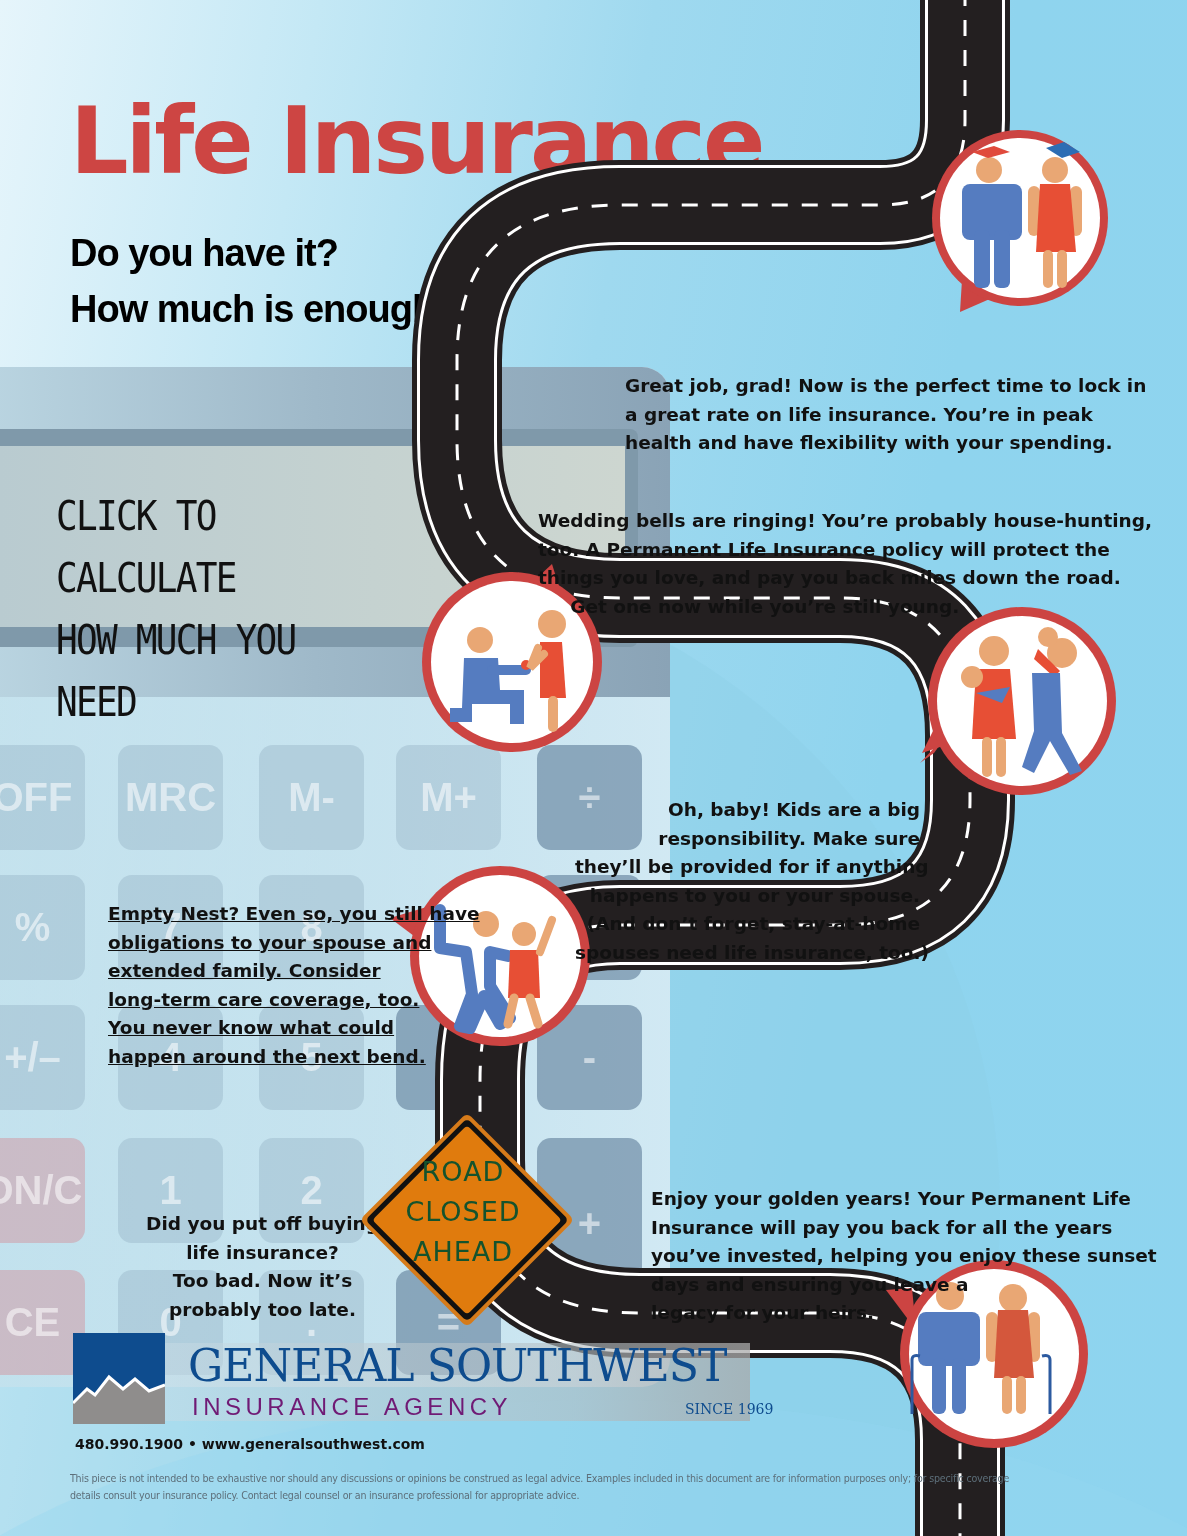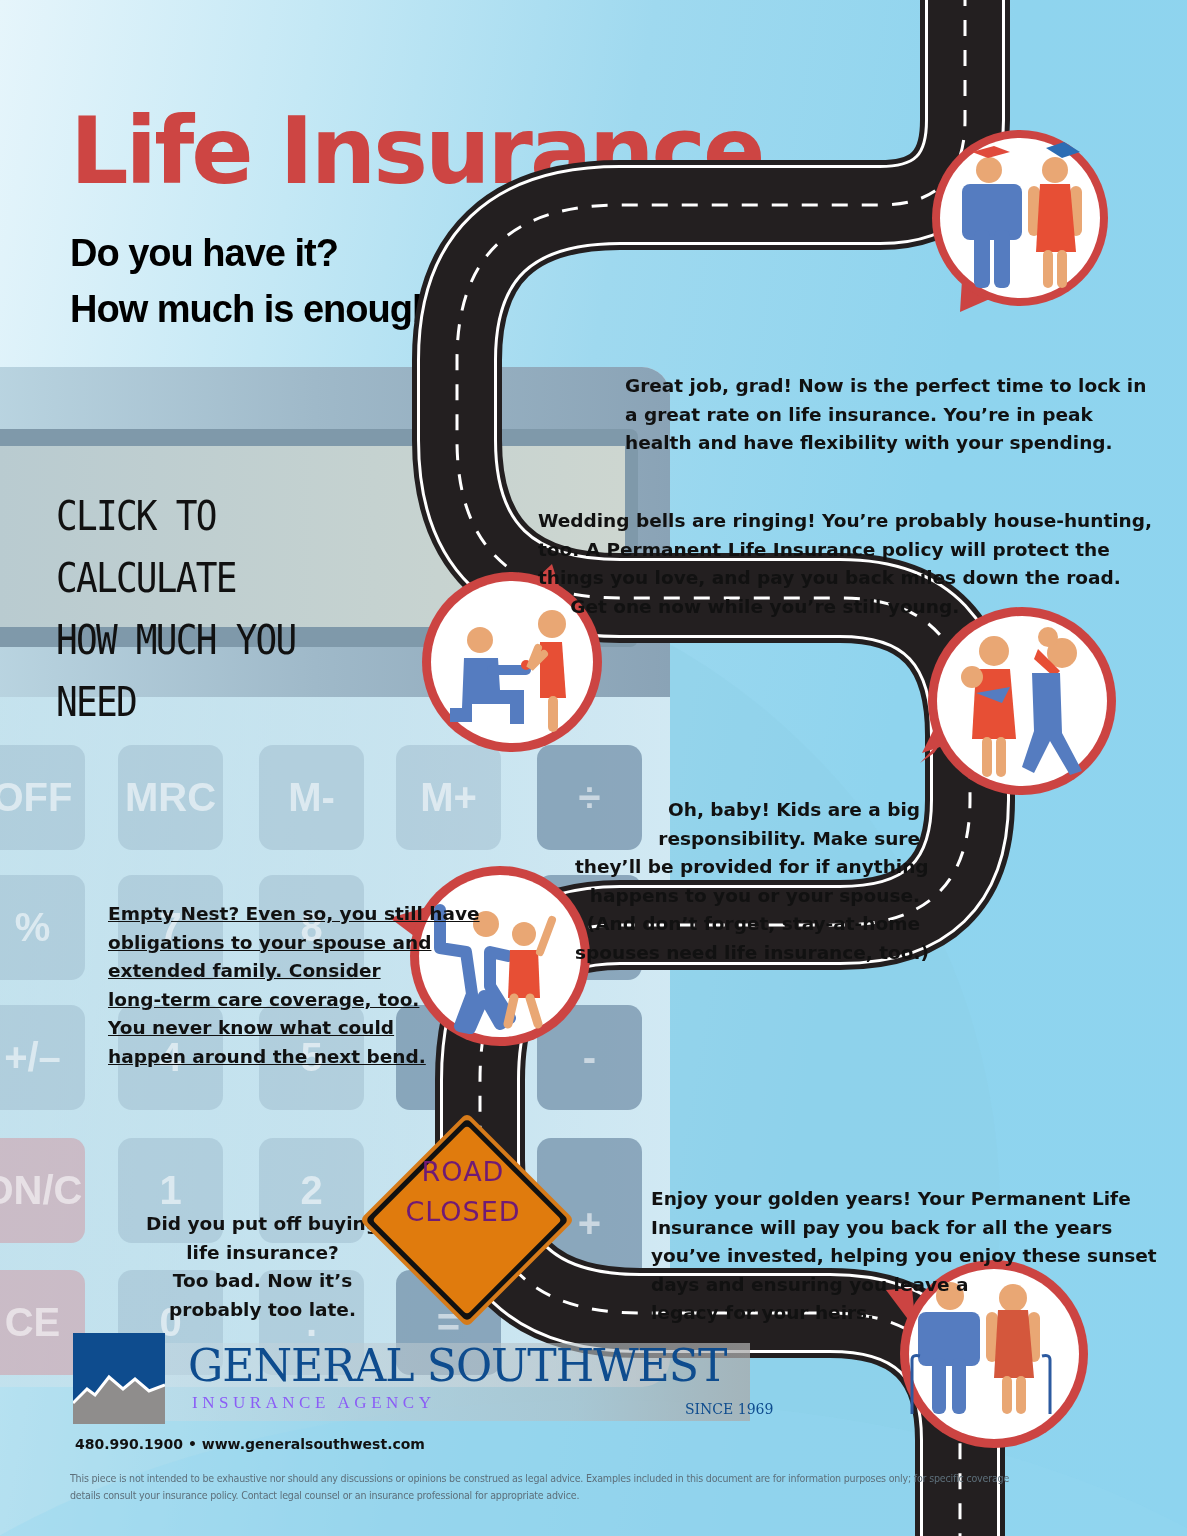--- a/index.html
+++ b/index.html
@@ -50,21 +50,21 @@
     font-size: 40px; color: rgba(255,255,255,0.55);
     background: rgba(140,170,190,0.35);
   }
   .key.dark { background: rgba(110,140,165,0.7); }
   .key.red { background: rgba(210,150,160,0.5); }
 
   
   .title {
     position: absolute; left: 70px; top: 96px;
     font-family: "DejaVu Sans", sans-serif; font-weight: bold;
-    font-size: 92px; color: #cd4543; letter-spacing: -3px; line-height: 1; margin-top: 10px;
+    font-size: 92px; color: #cd4543; letter-spacing: -3px; line-height: 1;
   }
   .subtitle {
     position: absolute; left: 70px; top: 225px;
     font-family: "Liberation Sans", sans-serif; font-weight: bold;
     font-size: 38px; line-height: 56px; color: #000; letter-spacing: -1px;
   }
 
   svg.road { position: absolute; left: 0; top: 0; }
 
   .txt {
@@ -75,39 +75,39 @@
   }
   .txt.center { text-align: center; }
 
   .bubble { position: absolute; }
 
   
   .sign-wrap { position: absolute; left: 355px; top: 1108px; width: 224px; height: 224px; }
   .sign-text {
     position: absolute; left: 0; top: 44px; width: 216px; text-align: center;
     font-family: "DejaVu Sans", sans-serif; font-size: 27px; line-height: 40px;
-    color: #701a75; letter-spacing: 1px;
+    color: #14532d; letter-spacing: 1px;
   }
 
   
   .logo-bar {
     position: absolute; left: 165px; top: 1343px; width: 585px; height: 78px;
     background: linear-gradient(90deg, rgba(200,220,230,0.5) 0%, rgba(180,190,195,0.6) 70%, rgba(170,170,170,0.75) 100%);
   }
   .logo-mark { position: absolute; left: 73px; top: 1333px; width: 92px; height: 91px; }
   .logo-name {
     position: absolute; left: 188px; top: 1343px;
     font-family: "DejaVu Serif", "Liberation Serif", serif;
     font-size: 45px; color: #0e4c8e; letter-spacing: -1px; line-height: 1;
     transform: scaleX(0.98); transform-origin: left top;
   }
   .logo-sub {
     position: absolute; left: 192px; top: 1393px;
-    font-family: Liberation Serif, serif; font-size: 17px; letter-spacing: 4.5px;
-    color: #8b5cf6;
+    font-family: Liberation Sans, sans-serif; font-size: 24px; letter-spacing: 4.5px;
+    color: #701a75;
   }
   .logo-since {
     position: absolute; left: 685px; top: 1401px;
     font-family: "DejaVu Serif", serif; font-size: 14px; color: #0e4c8e;
   }
   .contact {
     position: absolute; left: 75px; top: 1436px;
     font-family: "DejaVu Sans", sans-serif; font-weight: bold; font-size: 14px; color: #111;
   }
   .disclaimer {
@@ -297,20 +297,21 @@
 
 <div class="sign-wrap">
   <svg width="224" height="224" viewBox="0 0 224 224" style="position:absolute;left:0;top:0;">
     <rect x="36" y="36" width="152" height="152" rx="6" transform="rotate(45 112 112)" fill="#d67b1a"></rect>
     <rect x="40" y="40" width="144" height="144" rx="5" transform="rotate(45 112 112)" fill="#111"></rect>
     <rect x="45" y="45" width="134" height="134" rx="4" transform="rotate(45 112 112)" fill="#e07b0d"></rect>
   </svg>
   <div class="sign-text">
     <div>ROAD</div>
     <div>CLOSED</div>
+    <div>AHEAD</div>
   </div>
 </div>
 
 <div class="logo-bar"></div>
 <svg class="logo-mark" viewBox="0 0 92 91">
   <rect x="0" y="0" width="92" height="91" fill="#0e4c8e"></rect>
   <path d="M0 70 L14 56 L22 62 L36 44 L50 56 L62 46 L76 58 L92 52 L92 91 L0 91 Z" fill="#8f8d8c"></path>
   <path d="M0 70 L14 56 L22 62 L36 44 L50 56 L62 46 L76 58 L92 52" fill="none" stroke="#fff" stroke-width="3"></path>
 </svg>
 <div class="logo-name">GENERAL SOUTHWEST</div>

